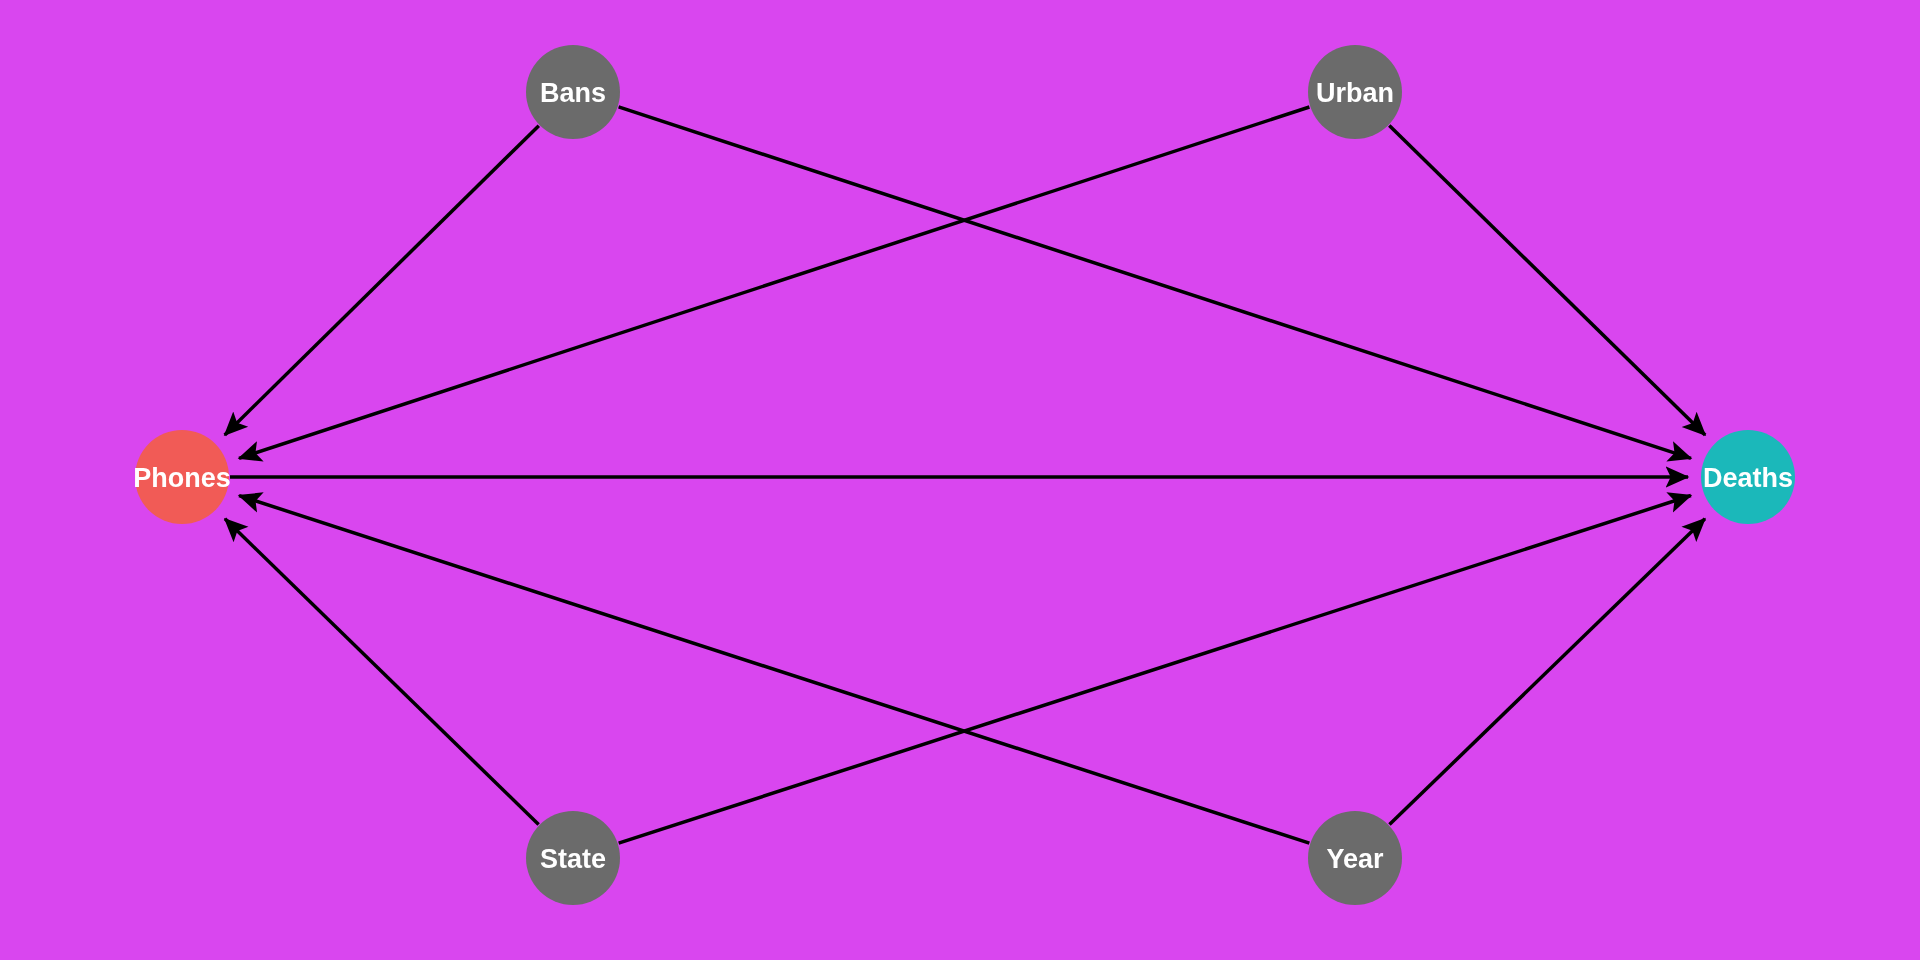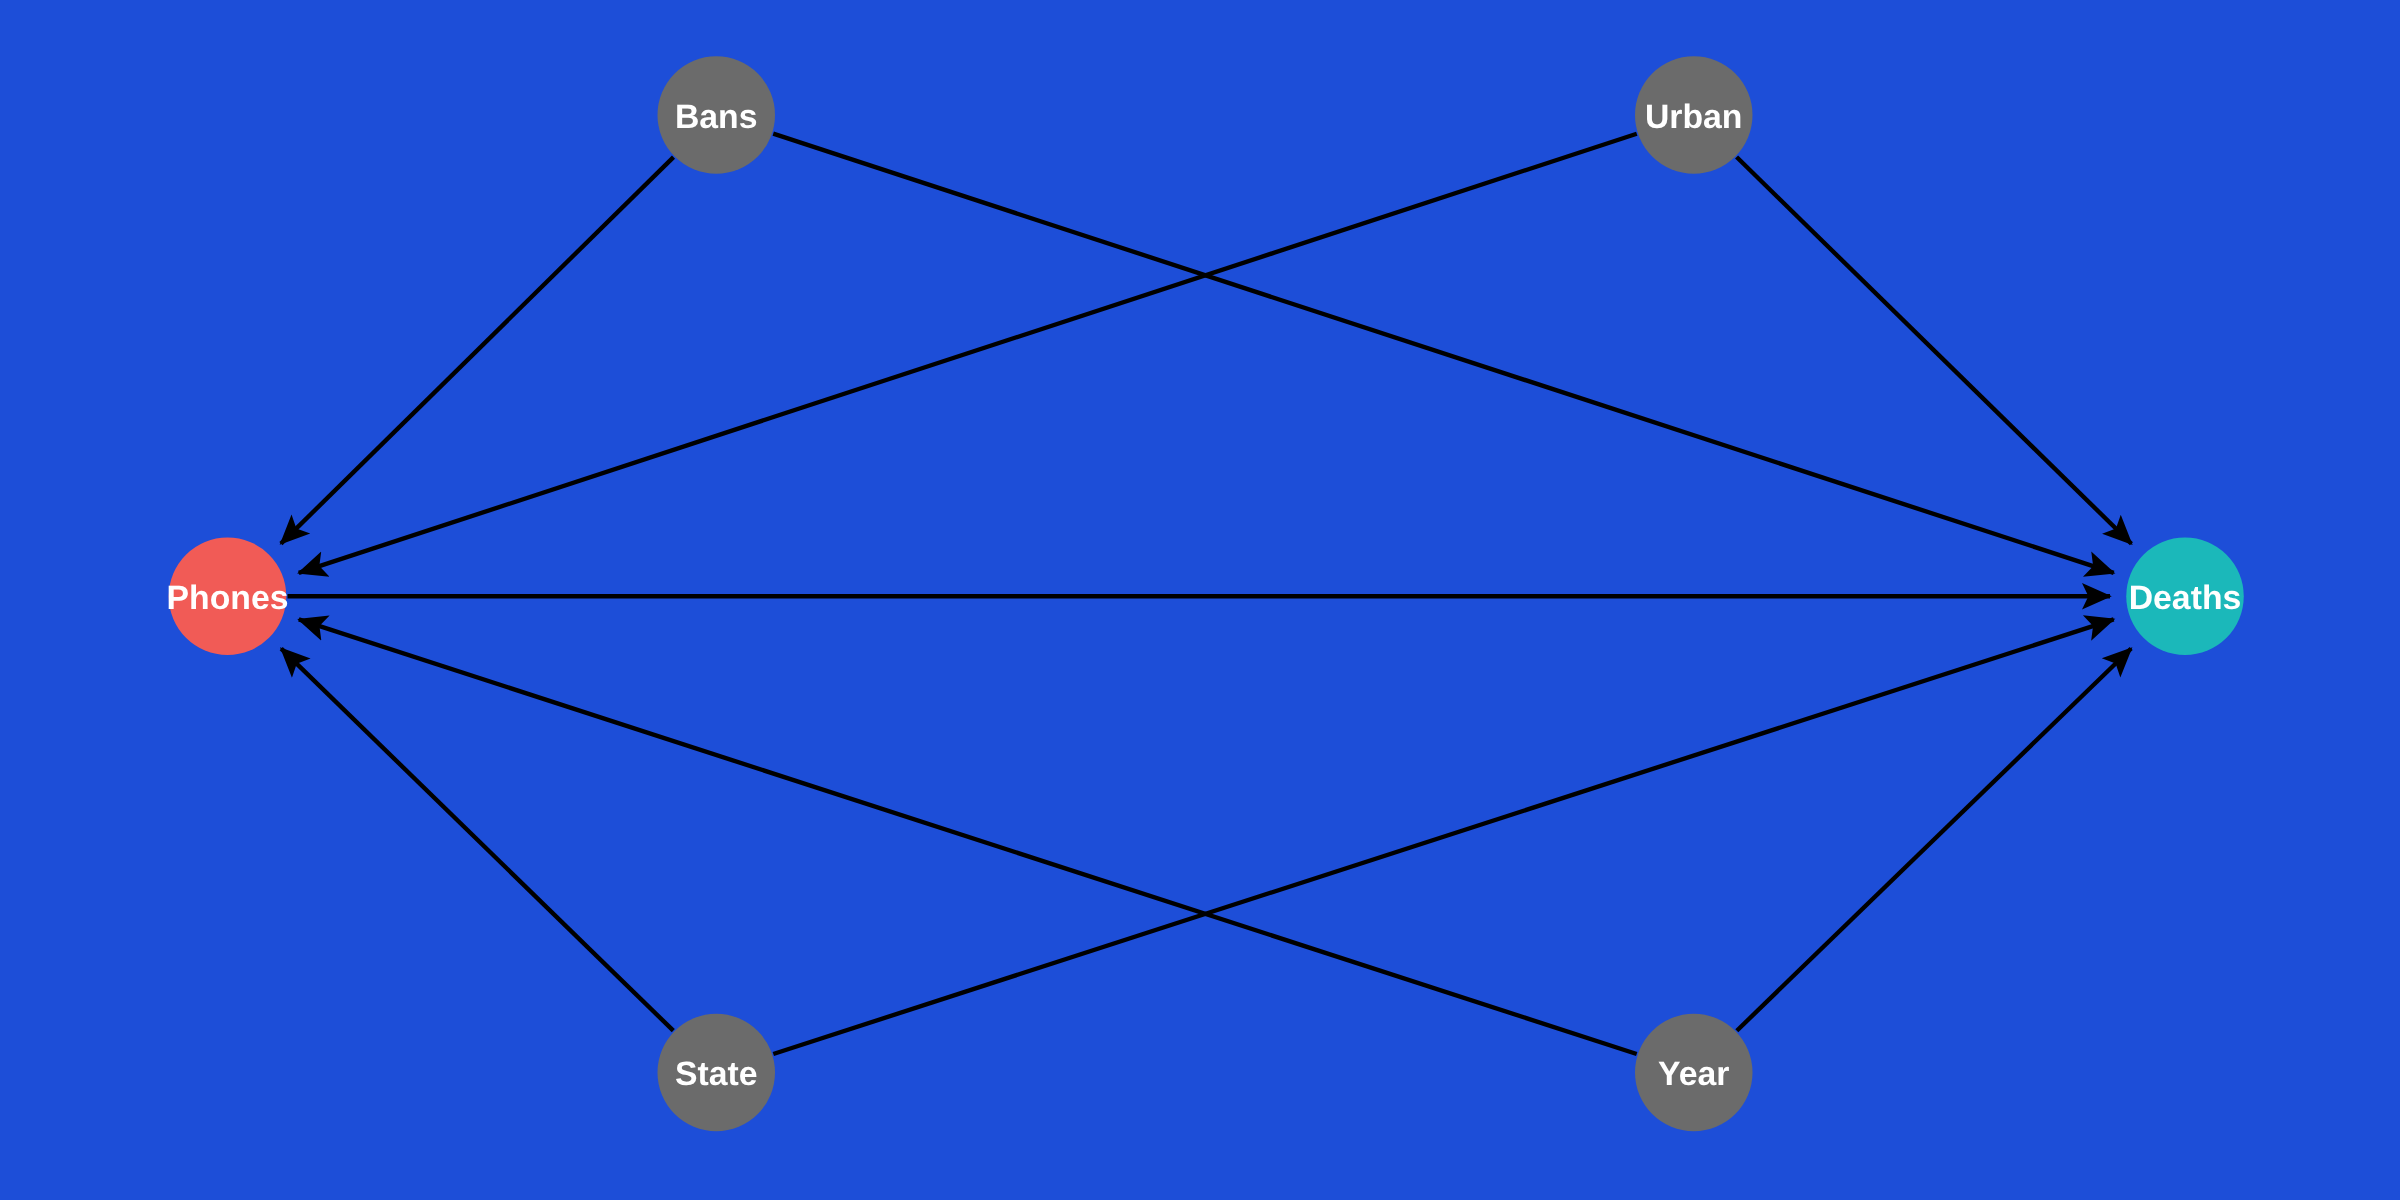--- a/index.html
+++ b/index.html
@@ -5,21 +5,21 @@
 <style>
   html, body {
     margin: 0;
     padding: 0;
     background: #ffffff;
   }
   #canvas {
     position: relative;
     width: 1920px;
     height: 960px;
-    background: #1d4ed8;
+    background: #d946ef;
     overflow: hidden;
     font-family: "Liberation Sans", sans-serif;
   }
   #graph-svg {
     position: absolute;
     left: 0;
     top: 0;
     width: 1920px;
     height: 960px;
     display: block;

